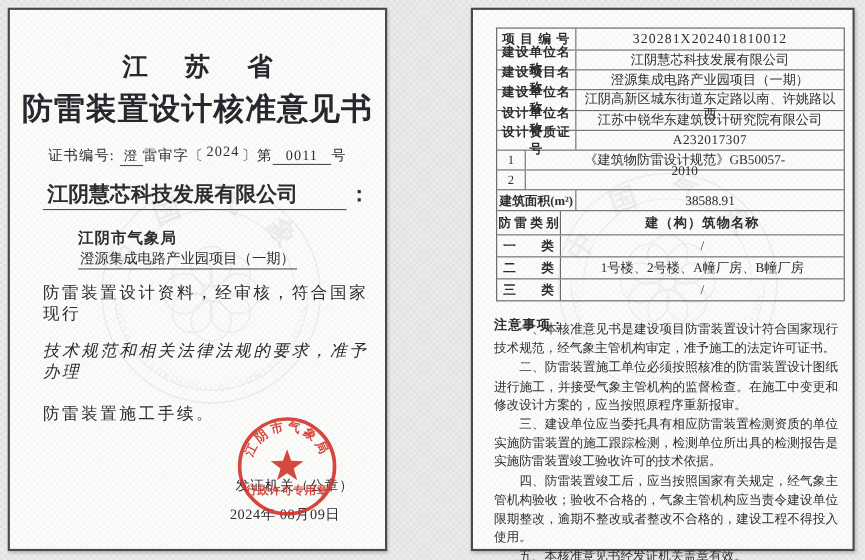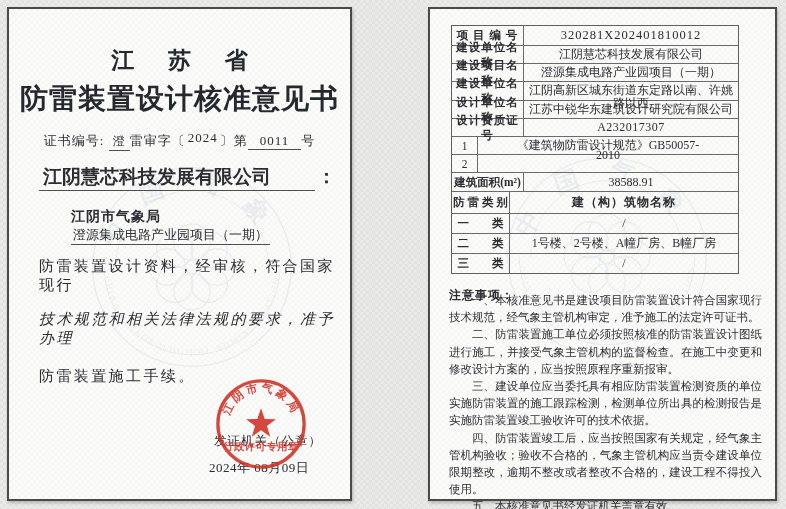--- a/index.html
+++ b/index.html
@@ -40,21 +40,21 @@
   .company .colon { margin-left:2px; }
   .intro { top:199px; left:62px; font-size:14px; font-weight:600; letter-spacing:1px; }
   .intro .proj { font-weight:400; font-size:13px; letter-spacing:0; padding:0 2px; }
   .bl { left:30px; font-size:15px; letter-spacing:2.4px; color:#2b2b30; }
   .bl1 { top:248px; } .bl2 { top:301px;font-style:italic; } .bl3 { top:358px; }
   .issuer { top:424px; left:205px; font-size:12.5px; letter-spacing:1px; }
   .date   { top:450px; left:200px; font-size:13px; letter-spacing:.5px; }
   .stampbox { left:203px; top:368px; width:98px; height:98px; opacity:.88; }
 
   
-  .itable { position:absolute; left:21px; top:16px; width:288px; border:1px solid #5f5f5f; font-size:12px; }
+  .itable { position:absolute; left:21px; top:16px; width:317px; border:1px solid #5f5f5f; font-size:12px; }
   .irow { display:flex; border-top:1px solid #6a6a6a; }
   .irow:first-child { border-top:none; }
   .lcell { width:72px; border-right:1px solid #6a6a6a; display:flex; align-items:center; justify-content:center; font-weight:700; font-size:11.5px; letter-spacing:1px; text-align:center; }
   .vcell { flex:1; display:flex; align-items:center; justify-content:center; text-align:center; }
   .h19{height:19px} .h18{height:18px} .h22{height:22px} .h20{height:20px}
   .addr { align-items:flex-start; line-height:13px; padding-top:2px; overflow:visible; position:relative; z-index:2; }
   .addr span { display:inline-block; max-width:232px; }
   .basis-right { flex:1; display:flex; flex-direction:column; }
   .basis-sub { display:flex; height:18px; }
   .basis-sub + .basis-sub { border-top:1px solid #6a6a6a; }

